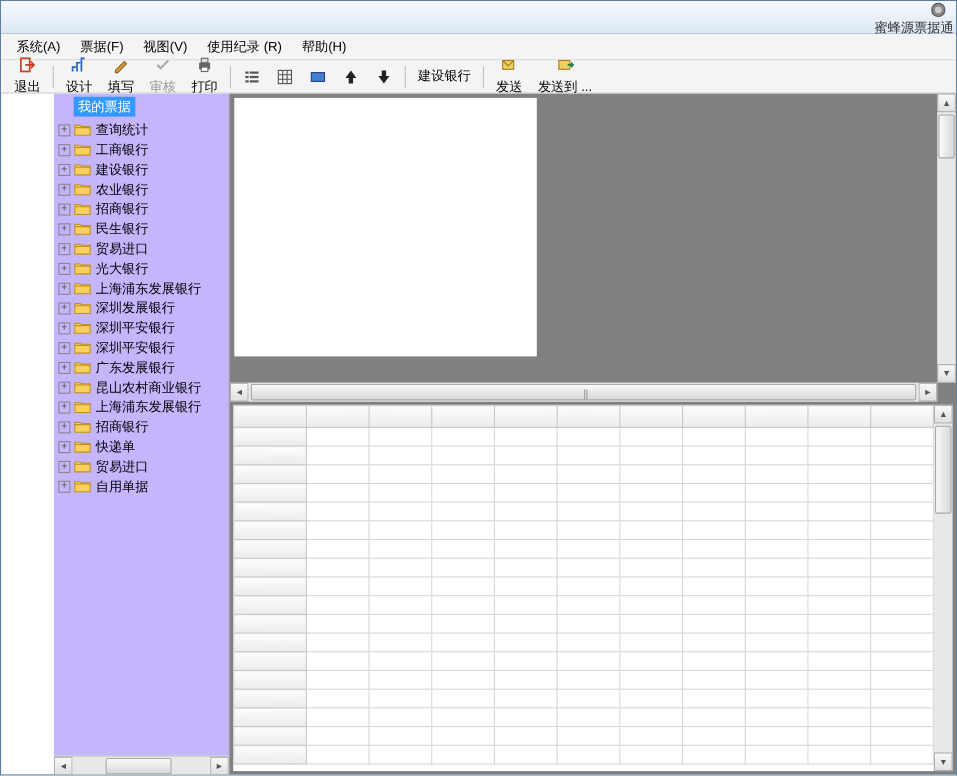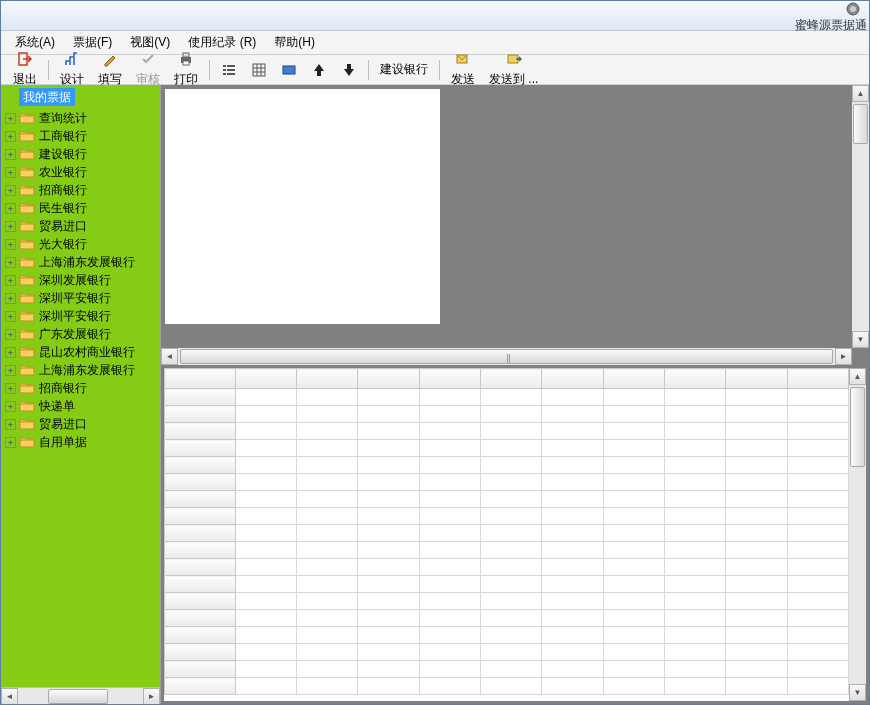--- a/index.html
+++ b/index.html
@@ -21,21 +21,21 @@
     
     .toolbar { height: 30px; background: #f4f4f4; display: flex; align-items: center; padding: 0 6px; border-bottom: 1px solid #d0d0d0; gap: 2px; }
     .tool-btn { display: flex; align-items: center; padding: 3px 6px; cursor: pointer; gap: 4px; white-space: nowrap; border-radius: 2px; flex-direction: column; }
     .tool-btn.disabled { color: #999; cursor: default; }
     .tool-sep { width: 1px; height: 20px; background: #c0c0c0; margin: 0 3px; }
     .tool-icon { width: 16px; height: 16px; display: flex; align-items: center; justify-content: center; }
     .tool-icon svg { width: 16px; height: 16px; }
     
     .main-area { flex: 1; display: flex; overflow: hidden; }
     
-    .tree-panel { width: 160px; border-right: 1px solid #a0a0a0; display: flex; flex-direction: column; background: #84cc16; overflow: hidden; }
+    .tree-panel { width: 160px; border-right: 1px solid #a0a0a0; display: flex; flex-direction: column; background: #c4b5fd; overflow: hidden; margin-left: 48px; }
     .tree-content { flex: 1; overflow: auto; padding: 2px; }
     .tree-root { background: #3399ff; color: #fff; padding: 1px 4px; display: inline-block; margin-left: 14px; margin-bottom: 2px; }
     .tree-node { display: flex; align-items: center; padding: 1px 2px; cursor: pointer; white-space: nowrap; line-height: 16px; }
     .tree-expand { width: 11px; height: 11px; border: 1px solid #888; display: flex; align-items: center; justify-content: center; font-size: 9px; line-height: 1; margin-right: 3px; color: #555; font-family: monospace; }
     .tree-folder { width: 16px; height: 14px; margin-right: 4px; }
     .tree-folder svg { width: 16px; height: 14px; }
     .tree-label { color: #000; }
     .tree-scroll-h { height: 17px; border-top: 1px solid #c0c0c0; background: #f0f0f0; display: flex; align-items: center; }
     .hscroll-track { flex: 1; height: 17px; background: #e8e8e8; position: relative; }
     .hscroll-thumb { position: absolute; left: 30px; width: 60px; height: 15px; top: 1px; background: linear-gradient(to bottom, #fafafa, #d8d8d8); border: 1px solid #a8a8a8; border-radius: 2px; }

